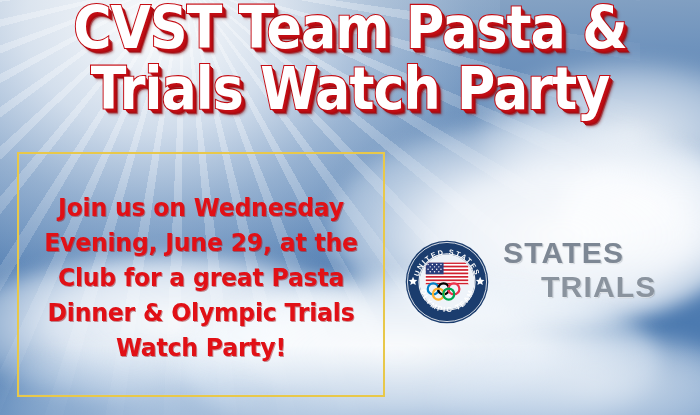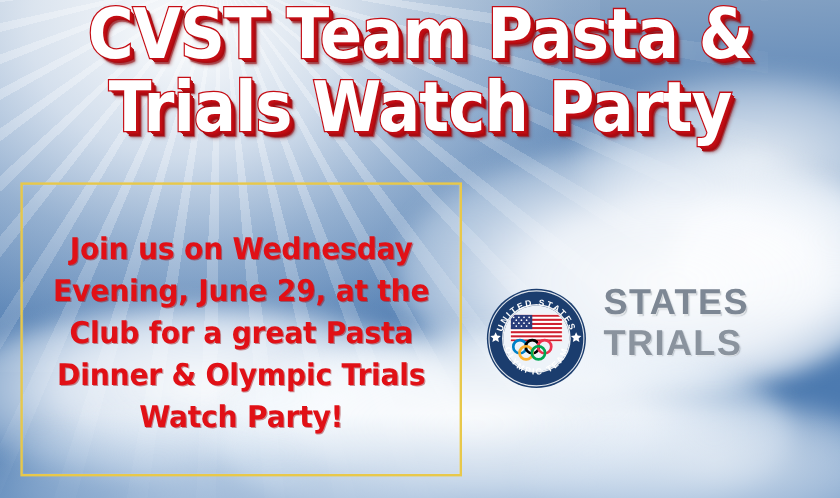--- a/index.html
+++ b/index.html
@@ -100,21 +100,21 @@
   
   .wordmark{
     position:absolute;left:503px;top:236px;width:190px;
     font-family:"Liberation Sans", sans-serif;
     font-weight:bold;
     color:#7d8794;
     text-shadow:0 1px 0 rgba(255,255,255,.55), 1px 1px 1px rgba(90,100,112,.35);
     user-select:none;
   }
   .wm-line1{font-size:30px;line-height:34px;letter-spacing:1.2px;}
-  .wm-line2{font-size:30px;line-height:34px;letter-spacing:1.2px;color:#8a939e;}
+  .wm-line2{font-size:30px;line-height:34px;letter-spacing:1.2px;color:#8a939e;margin-left:38px;}
 </style>
 </head>
 <body>
 
 <div id="poster">
 
   <div class="sky-base"></div>
   <div class="rays"></div>
   <div class="sky-haze-left"></div>
   <div class="cloud c2"></div>

